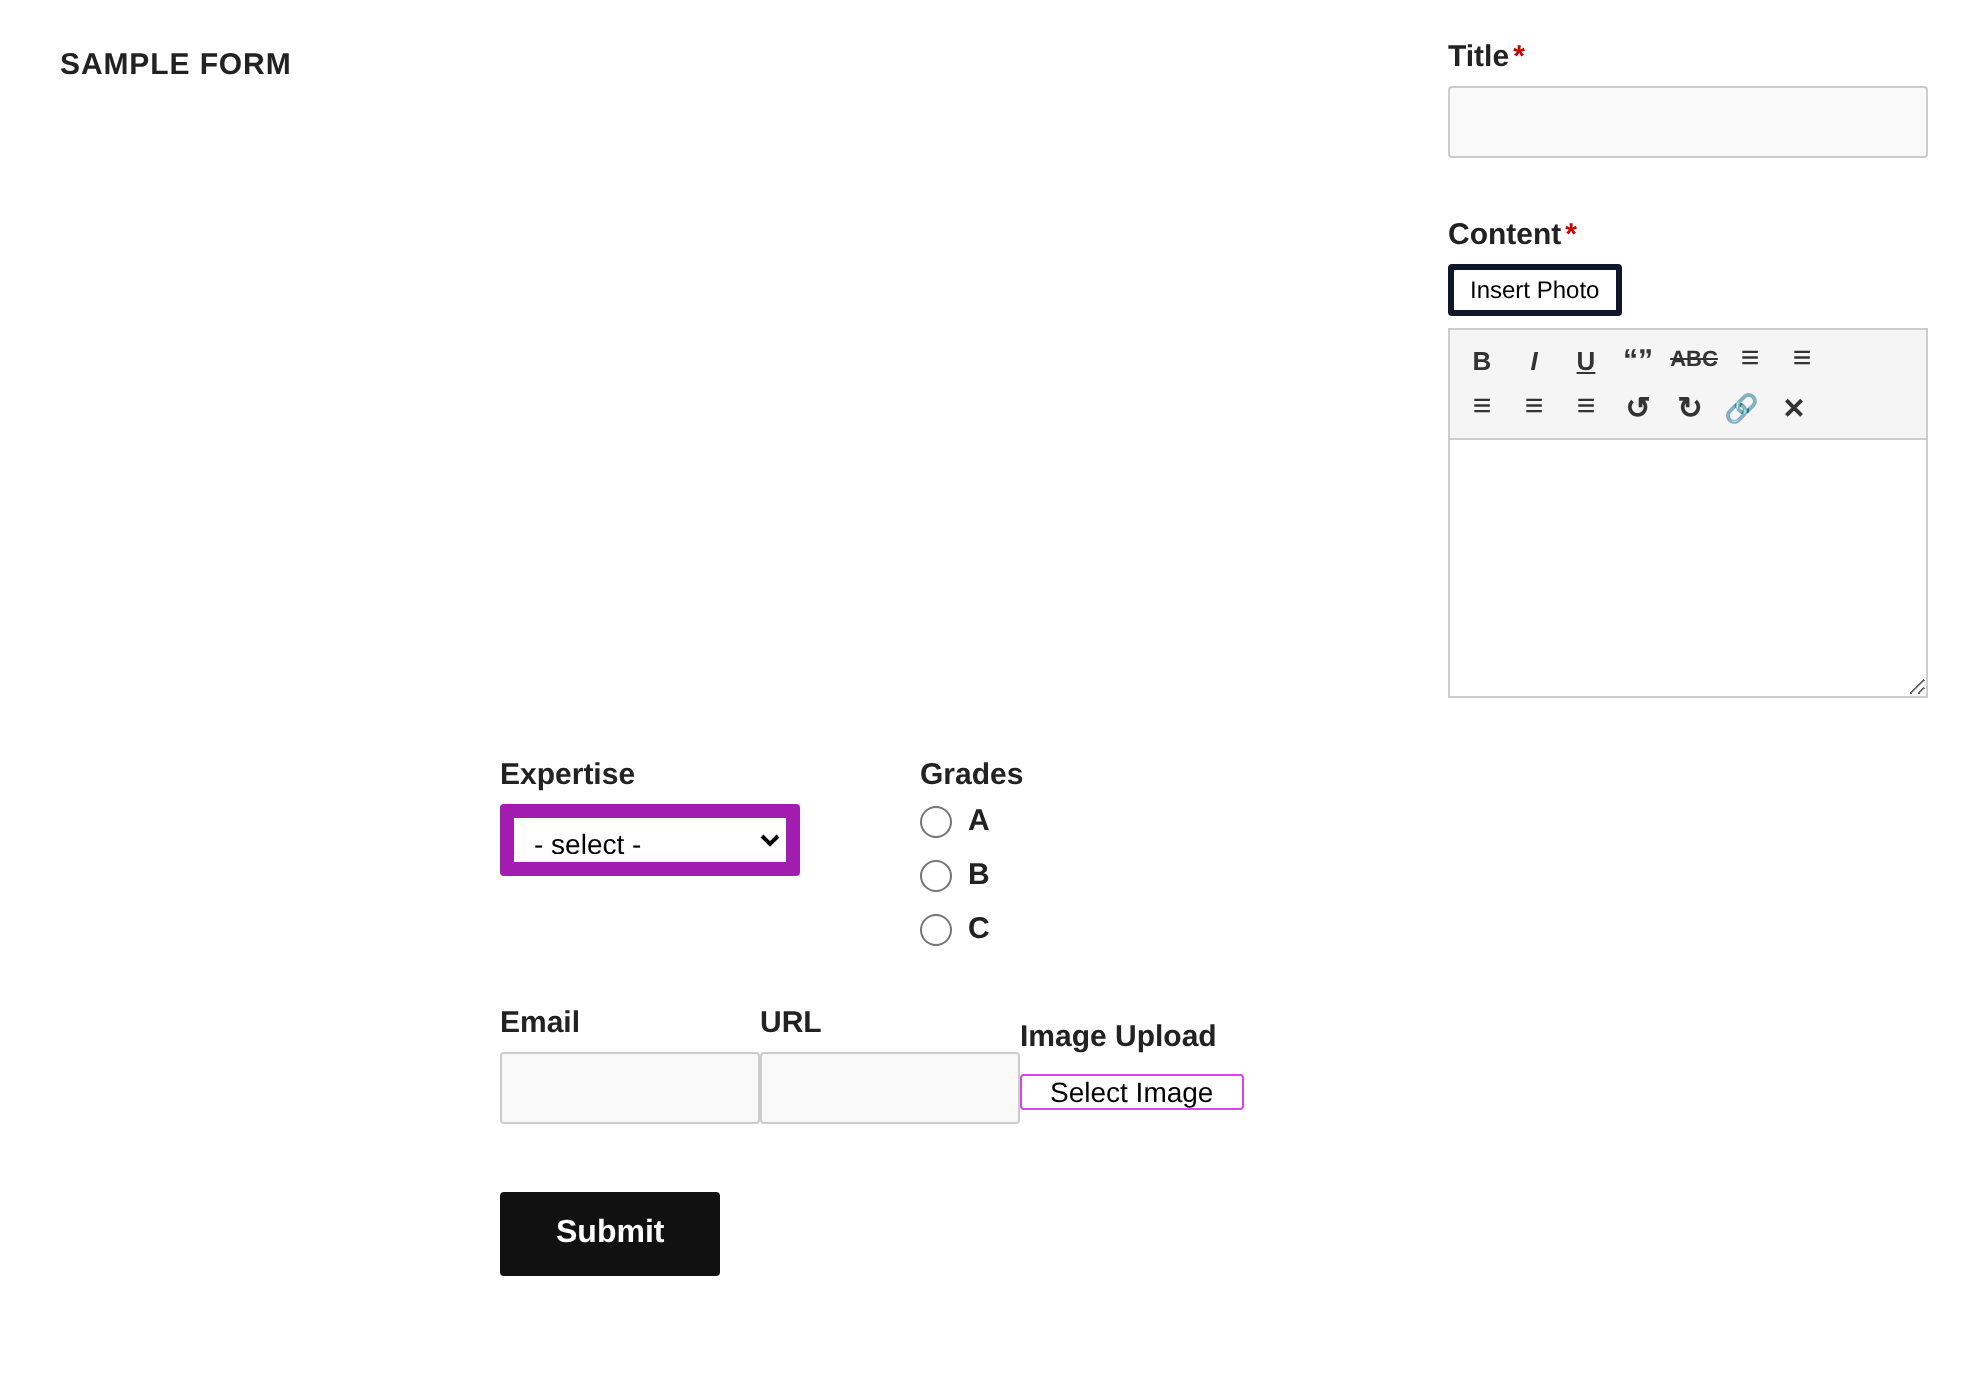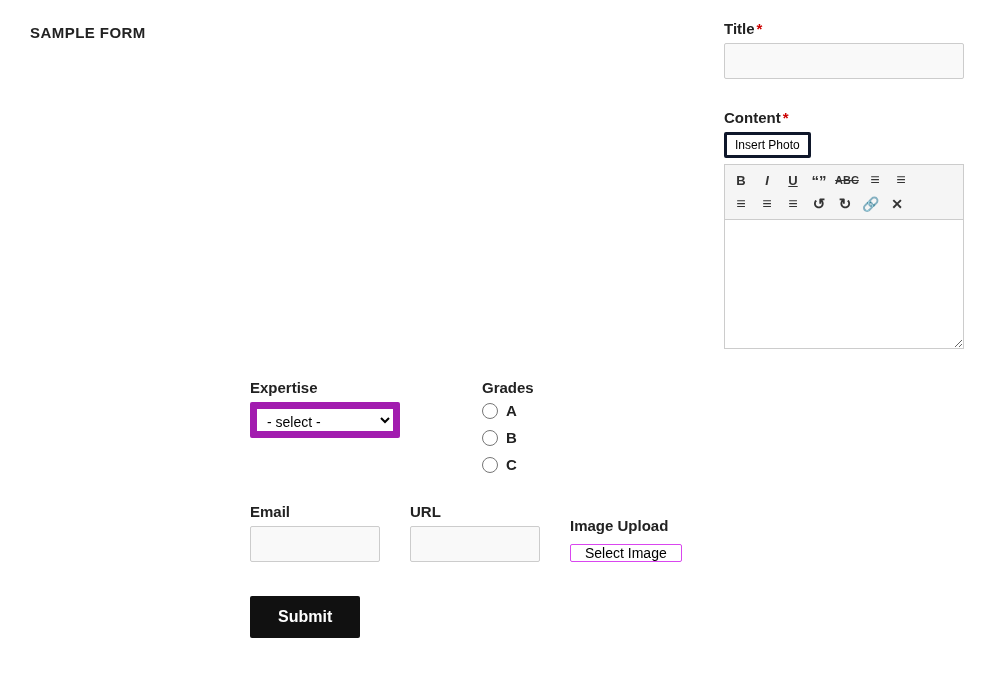--- a/index.html
+++ b/index.html
@@ -157,28 +157,27 @@
       border: none;
       padding: 12px 28px;
       font-size: 16px;
       font-weight: 700;
       cursor: pointer;
       border-radius: 2px;
       margin-top: 14px;
     }
     .row-expertise-grades {
       display: flex;
-      gap: 82px;
+      gap: 60px;
       margin-bottom: 30px;
     }
     .row-bottom {
       display: flex;
-      gap: 30px;
       margin-bottom: 20px;
-      align-items: flex-end;
+      align-items: center;
     }
     .toolbar-row {
       display: flex;
       gap: 2px;
       align-items: center;
     }
     .toolbar-all-rows {
       border: 1px solid #ccc;
       border-bottom: none;
       background: #f5f5f5;

